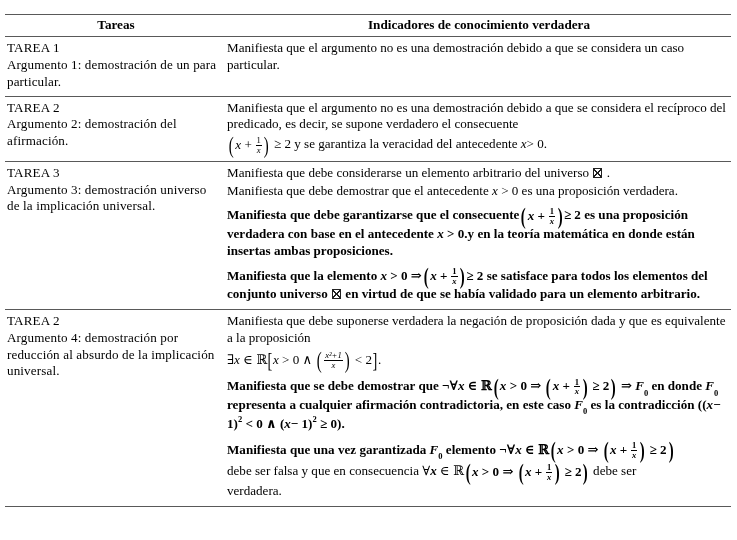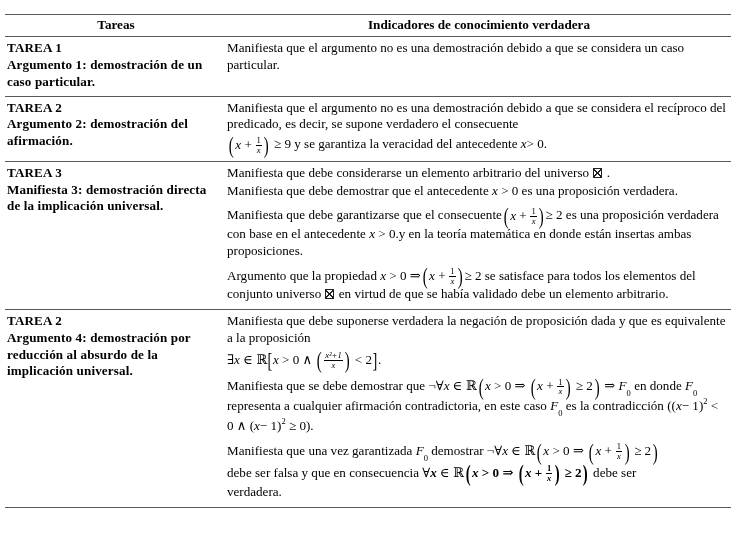--- a/index.html
+++ b/index.html
@@ -47,37 +47,37 @@
 
   tbody td {
     vertical-align: top;
     border-bottom: 1.4px solid #595959;
     padding: 0;
     font-size: 13.1px;
     line-height: 1.285;
   }
 
   td.task-cell {
-    font-weight: bold;
+    font-weight: normal;
     padding: 3px 6px 5px 2px;
     letter-spacing: 0.01em;
   }
 
   td.task-cell .task-id { display: block; }
   td.task-cell .task-desc { display: block; }
 
   td.indicator-cell {
     padding: 3px 4px 5px 0px;
   }
 
   .para {
     margin: 0 0 1px 0;
     text-align: left;
   }
-  .para.spaced { margin-top: 8px; }
+  .para.spaced { margin-top: 8px; font-weight: bold; }
   .mi {
     font-style: italic;
   }
 
   .paren-big {
     display: inline-block;
     position: relative;
     font-style: normal;
     vertical-align: middle;
     padding: 0 1px;
@@ -189,21 +189,21 @@
         <th>Tareas</th>
         <th>Indicadores de conocimiento verdadera</th>
       </tr>
     </thead>
 
     <tbody>
 
       <tr>
         <td class="task-cell">
           <span class="task-id">TAREA 1</span>
-          <span class="task-desc">Argumento 1: demostración de un caso particular.</span>
+          <span class="task-desc">Argumento 1: demostración de un para particular.</span>
         </td>
         <td class="indicator-cell">
           <p class="para">
             <span>Manifiesta que el argumento no es una demostración debido a que se considera un caso particular.</span>
           </p>
         </td>
       </tr>
 
       <tr>
         <td class="task-cell">
@@ -211,30 +211,30 @@
           <span class="task-desc">Argumento 2: demostración del afirmación.</span>
         </td>
         <td class="indicator-cell">
           <p class="para">
             <span>Manifiesta que el argumento no es una demostración debido a que se considera el recíproco del predicado, es decir, se supone verdadero el consecuente</span>
           </p>
           <p class="para" style="margin-top:3px;">
             <span class="inline-expr"><span class="paren-big"><span class="pglyph">(</span></span><span class="mi">x</span>
               +
               <span class="frac"><span class="num">1</span><span class="den mi">x</span></span><span class="paren-big"><span class="pglyph">)</span></span></span>
-            <span>≥ 9 y se garantiza la veracidad del antecedente</span>
+            <span>≥ 2 y se garantiza la veracidad del antecedente</span>
             <span class="mi">x</span><span>&gt; 0.</span>
           </p>
         </td>
       </tr>
 
       <tr>
         <td class="task-cell">
           <span class="task-id">TAREA 3</span>
-          <span class="task-desc">Manifiesta 3: demostración directa de la implicación universal.</span>
+          <span class="task-desc">Argumento 3: demostración universo de la implicación universal.</span>
         </td>
         <td class="indicator-cell">
 
           <p class="para">
             <span>Manifiesta que debe considerarse un elemento arbitrario del universo</span>
             <span class="tofu"></span>
             <span>.</span>
           </p>
 
           <p class="para">
@@ -245,27 +245,27 @@
 
           <p class="para spaced">
             <span>Manifiesta que debe garantizarse que el consecuente</span><span class="inline-expr"><span class="paren-big"><span class="pglyph">(</span></span><span class="mi">x</span>
               +
               <span class="frac"><span class="num">1</span><span class="den mi">x</span></span><span class="paren-big"><span class="pglyph">)</span></span></span><span>≥ 2 es una proposición verdadera con base en el antecedente</span>
             <span class="mi">x</span>
             <span>&gt; 0.y en la teoría matemática en donde están insertas ambas proposiciones.</span>
           </p>
 
           <p class="para spaced">
-            <span>Argumento que la propiedad</span>
+            <span>Manifiesta que la elemento</span>
             <span class="mi">x</span>
             <span>&gt; 0 ⇒</span><span class="inline-expr"><span class="paren-big"><span class="pglyph">(</span></span><span class="mi">x</span>
               +
               <span class="frac"><span class="num">1</span><span class="den mi">x</span></span><span class="paren-big"><span class="pglyph">)</span></span></span><span>≥ 2 se satisface para todos los elementos del conjunto universo</span>
             <span class="tofu"></span>
-            <span>en virtud de que se había validado debe un elemento arbitrario.</span>
+            <span>en virtud de que se había validado para un elemento arbitrario.</span>
           </p>
 
         </td>
       </tr>
 
       <tr>
         <td class="task-cell">
           <span class="task-id">TAREA 2</span>
           <span class="task-desc">Argumento 4: demostración por reducción al absurdo de la implicación universal.</span>
         </td>
@@ -300,21 +300,21 @@
             <span>representa a cualquier afirmación contradictoria, en este caso</span>
             <span class="nowrapgrp"><span class="mi">F</span><span class="sub">0</span></span>
             <span>es la contradicción ((</span><span class="mi">x</span><span>− 1)</span><span class="sup">2</span>
             <span>&lt; 0 ∧ (</span><span class="mi">x</span><span>− 1)</span><span class="sup">2</span>
             <span>≥ 0).</span>
           </p>
 
           <p class="para spaced">
             <span>Manifiesta que una vez garantizada</span>
             <span class="nowrapgrp"><span class="mi">F</span><span class="sub">0</span></span>
-            <span>demostrar ¬∀</span><span class="mi">x</span>
+            <span>elemento ¬∀</span><span class="mi">x</span>
             <span>∈</span>
             <span class="bbR">ℝ</span><span class="inline-expr"><span class="paren-big"><span class="pglyph">(</span></span><span class="mi">x</span>
               <span>&gt; 0 ⇒</span>
               <span class="paren-big"><span class="pglyph">(</span></span><span class="mi">x</span>
               +
               <span class="frac"><span class="num">1</span><span class="den mi">x</span></span><span class="paren-big"><span class="pglyph">)</span></span>
               <span>≥ 2</span><span class="paren-big"><span class="pglyph">)</span></span></span>
           </p>
 
           <p class="para" style="margin-top:3px;">

